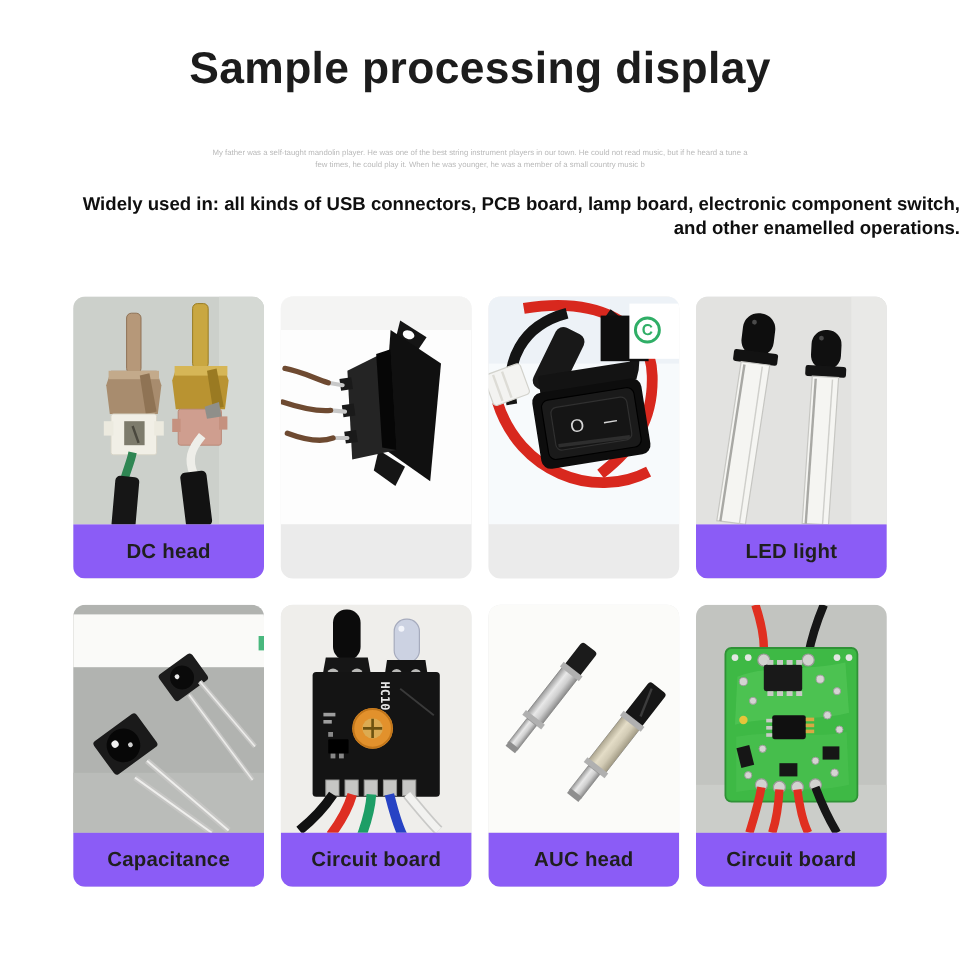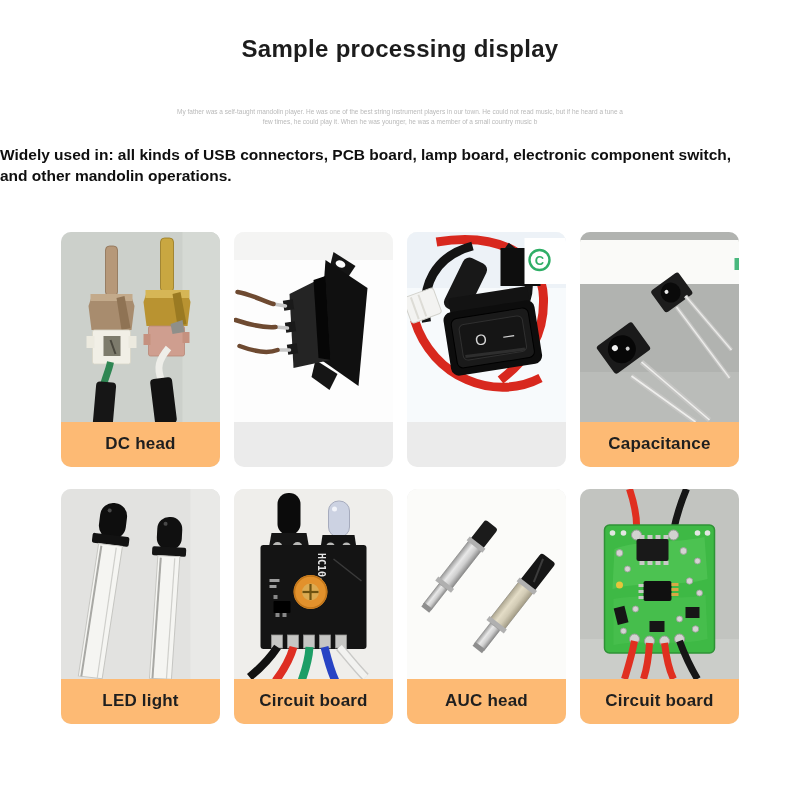--- a/index.html
+++ b/index.html
@@ -2,59 +2,59 @@
 <html><head>
 <meta charset="utf-8">
 <style>
   html,body{margin:0;padding:0;}
   body{
     width:800px;height:800px;overflow:hidden;background:#ffffff;
     font-family:"Liberation Sans",sans-serif;
   }
   .page-title{
     margin:0;padding-top:35px;text-align:center;
-    font-size:24px;line-height:1.18;font-weight:700;color:#1c1c1c;letter-spacing:.3px;
+    font-size:37px;line-height:1.18;font-weight:700;color:#1c1c1c;letter-spacing:.3px;
   }
   .watermark{
     margin-top:44px;text-align:center;font-size:6.5px;line-height:1.55;
     color:#b9b9b9;white-space:nowrap;
   }
   .description{
-    margin-top:18px;text-align:left;font-size:15.5px;line-height:1.3;
+    margin-top:18px;text-align:right;font-size:15.5px;line-height:1.3;
     font-weight:700;color:#0f0f0f;
   }
   .description span{display:block;white-space:nowrap;}
   .grid{
     width:678px;margin:46px auto 0;display:grid;
     grid-template-columns:repeat(4,1fr);gap:22px 14px;
   }
   .cell{
     margin:0;height:235px;border-radius:10px;overflow:hidden;background:#ebebeb;
     display:flex;flex-direction:column;
   }
   .photo{height:190px;flex:0 0 190px;}
   .photo svg{display:block;width:100%;height:100%;}
   .caption{
     height:45px;flex:0 0 45px;display:flex;align-items:center;justify-content:center;
-    font-size:17px;font-weight:700;color:#1f1f1f;background:#fdba74;letter-spacing:.2px;
+    font-size:17px;font-weight:700;color:#1f1f1f;background:#8b5cf6;letter-spacing:.2px;
   }
 </style>
 </head>
 <body>
 
 <h1 class="page-title">Sample processing display</h1>
 
 <div class="watermark">
   <span style="display:block">My father was a self-taught mandolin player. He was one of the best string instrument players in our town. He could not read music, but if he heard a tune a</span>
   <span style="display:block">few times, he could play it. When he was younger, he was a member of a small country music b</span>
 </div>
 
 <div class="description">
   <span>Widely used in: all kinds of USB connectors, PCB board, lamp board, electronic component switch,</span>
-  <span>and other mandolin operations.</span>
+  <span>and other enamelled operations.</span>
 </div>
 
 <section class="grid">
 
   <figure class="cell">
     <div class="photo">
       <svg viewBox="0 0 160 190" preserveAspectRatio="xMidYMid slice">
         <rect width="160" height="190" fill="#ccd0cb"></rect>
         <rect x="122" width="38" height="190" fill="#d5d9d4"></rect>
         <g>
@@ -147,20 +147,46 @@
           <text x="74" y="111" text-anchor="middle" font-size="15" fill="#d6d6d6">O</text>
           <text x="102" y="110" text-anchor="middle" font-size="11" font-weight="bold" fill="#d6d6d6">—</text>
         </g>
       </svg>
     </div>
   </figure>
 
   <figure class="cell">
     <div class="photo">
       <svg viewBox="0 0 160 190" preserveAspectRatio="xMidYMid slice">
+        <rect width="160" height="190" fill="#e2e2e0"></rect>
+        <rect x="130" width="30" height="190" fill="#e9e9e7"></rect>
+        <g transform="rotate(7 52 40)">
+          <rect x="38" y="14" width="27" height="36" rx="13" fill="#0e0e0e"></rect>
+          <circle cx="47" cy="22" r="2" fill="#4a4a4a"></circle>
+          <rect x="33" y="46" width="37" height="10" rx="2" fill="#121212"></rect>
+          <polygon points="40,56 64,56 60,190 36,190" fill="#f5f5f2" stroke="#c6c6c2" stroke-width="1"></polygon>
+          <line x1="43" y1="58" x2="39" y2="190" stroke="#a8a8a4" stroke-width="2"></line>
+          <line x1="58" y1="58" x2="55" y2="190" stroke="#cfcfcb" stroke-width="1.2"></line>
+        </g>
+        <g transform="rotate(3 108 55)">
+          <rect x="96" y="28" width="25" height="33" rx="12" fill="#101010"></rect>
+          <circle cx="104" cy="35" r="2" fill="#484848"></circle>
+          <rect x="92" y="58" width="34" height="9" rx="2" fill="#141414"></rect>
+          <polygon points="98,67 120,67 118,190 96,190" fill="#f5f5f2" stroke="#c6c6c2" stroke-width="1"></polygon>
+          <line x1="101" y1="69" x2="99" y2="190" stroke="#a8a8a4" stroke-width="2"></line>
+          <line x1="115" y1="69" x2="113" y2="190" stroke="#cfcfcb" stroke-width="1.2"></line>
+        </g>
+      </svg>
+    </div>
+    <figcaption class="caption">LED light</figcaption>
+  </figure>
+
+  <figure class="cell">
+    <div class="photo">
+      <svg viewBox="0 0 160 190" preserveAspectRatio="xMidYMid slice">
         <rect width="160" height="190" fill="#b1b3b0"></rect>
         <rect y="140" width="160" height="50" fill="#babcb9"></rect>
         <rect y="8" width="160" height="44" fill="#fafaf8"></rect>
         <rect x="155" y="26" width="5" height="12" fill="#49b87e"></rect>
         <g>
           <g transform="translate(92,60) rotate(-36)">
             <rect x="-17" y="-13" width="34" height="27" rx="3" fill="#1c1c1c"></rect>
             <circle cx="-1" cy="0" r="10" fill="#0a0a0a"></circle>
             <circle cx="-4" cy="-3" r="2" fill="#e9e9e9"></circle>
           </g>
@@ -177,46 +203,20 @@
             <circle cx="3" cy="3" r="2" fill="#cfcfcf"></circle>
           </g>
           <path d="M62,130 L130,188" stroke="#c6c6c4" stroke-width="5"></path>
           <path d="M52,144 L116,190" stroke="#c6c6c4" stroke-width="5"></path>
           <path d="M62,130 L130,188" stroke="#efefed" stroke-width="1.6"></path>
           <path d="M52,144 L116,190" stroke="#efefed" stroke-width="1.6"></path>
         </g>
       </svg>
     </div>
     <figcaption class="caption">Capacitance</figcaption>
-  </figure>
-
-  <figure class="cell">
-    <div class="photo">
-      <svg viewBox="0 0 160 190" preserveAspectRatio="xMidYMid slice">
-        <rect width="160" height="190" fill="#e2e2e0"></rect>
-        <rect x="130" width="30" height="190" fill="#e9e9e7"></rect>
-        <g transform="rotate(7 52 40)">
-          <rect x="38" y="14" width="27" height="36" rx="13" fill="#0e0e0e"></rect>
-          <circle cx="47" cy="22" r="2" fill="#4a4a4a"></circle>
-          <rect x="33" y="46" width="37" height="10" rx="2" fill="#121212"></rect>
-          <polygon points="40,56 64,56 60,190 36,190" fill="#f5f5f2" stroke="#c6c6c2" stroke-width="1"></polygon>
-          <line x1="43" y1="58" x2="39" y2="190" stroke="#a8a8a4" stroke-width="2"></line>
-          <line x1="58" y1="58" x2="55" y2="190" stroke="#cfcfcb" stroke-width="1.2"></line>
-        </g>
-        <g transform="rotate(3 108 55)">
-          <rect x="96" y="28" width="25" height="33" rx="12" fill="#101010"></rect>
-          <circle cx="104" cy="35" r="2" fill="#484848"></circle>
-          <rect x="92" y="58" width="34" height="9" rx="2" fill="#141414"></rect>
-          <polygon points="98,67 120,67 118,190 96,190" fill="#f5f5f2" stroke="#c6c6c2" stroke-width="1"></polygon>
-          <line x1="101" y1="69" x2="99" y2="190" stroke="#a8a8a4" stroke-width="2"></line>
-          <line x1="115" y1="69" x2="113" y2="190" stroke="#cfcfcb" stroke-width="1.2"></line>
-        </g>
-      </svg>
-    </div>
-    <figcaption class="caption">LED light</figcaption>
   </figure>
 
   <figure class="cell">
     <div class="photo">
       <svg viewBox="0 0 160 190" preserveAspectRatio="xMidYMid slice">
         <rect width="160" height="190" fill="#efeeeb"></rect>
         <g>
           <rect x="44" y="4" width="23" height="42" rx="11" fill="#0b0b0b"></rect>
           <polygon points="38,44 73,44 77,66 34,66" fill="#161616"></polygon>
           <circle cx="44" cy="58" r="5" fill="#b9b9b7"></circle>

